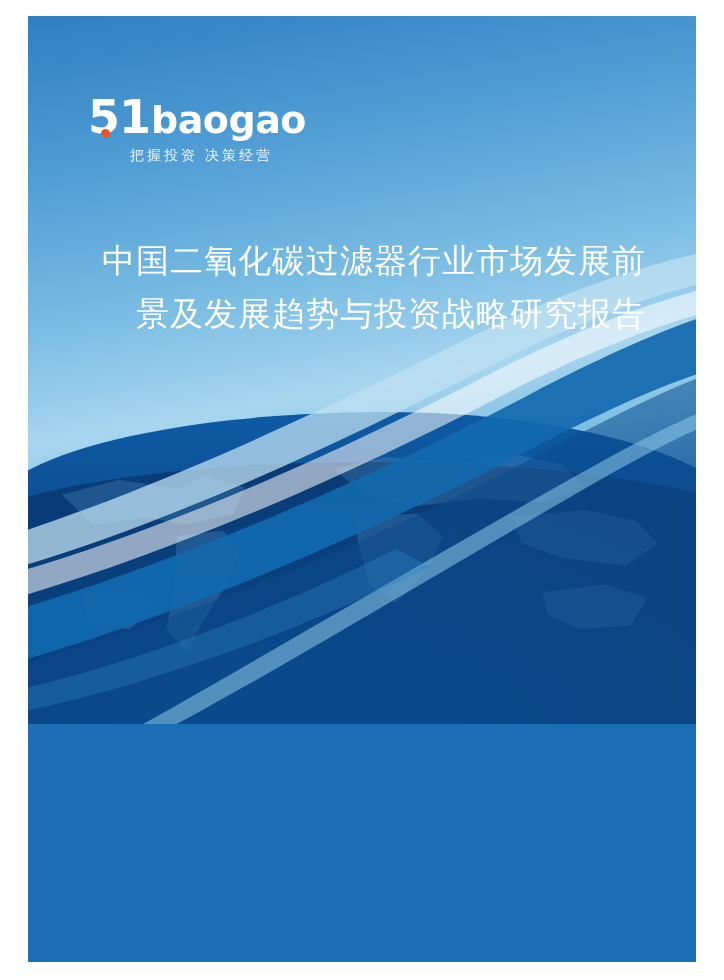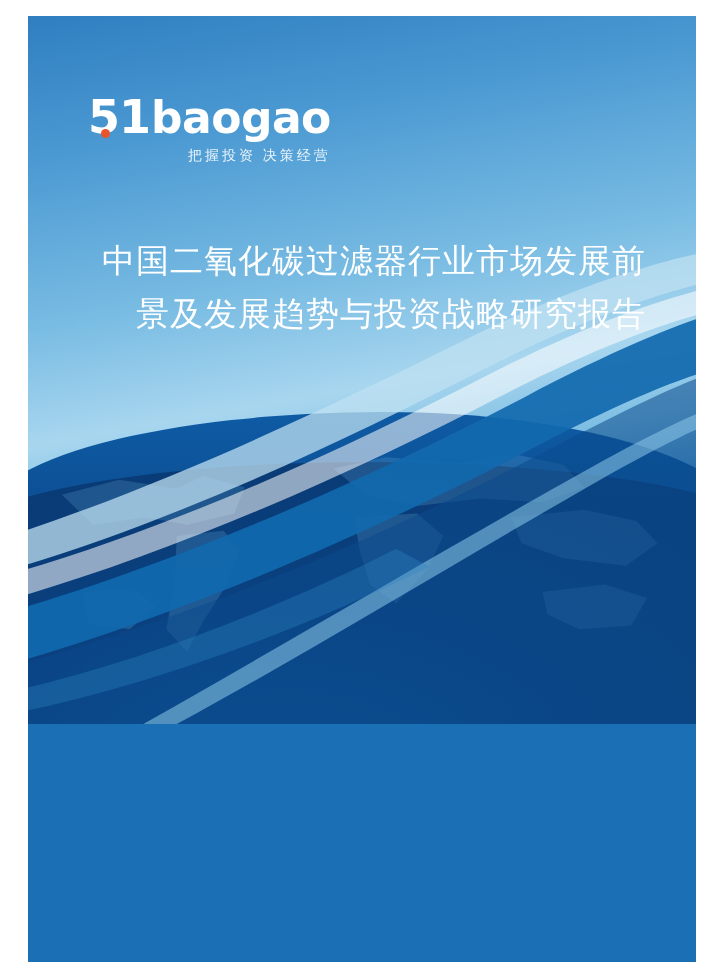--- a/index.html
+++ b/index.html
@@ -107,34 +107,33 @@
     position: absolute;
     left: 13px;
     bottom: 2px;
     width: 9px;
     height: 9px;
     background: #e8552a;
     border-radius: 50%;
   }
   .logo-word {
     font-family: "DejaVu Sans", sans-serif;
-    font-size: 44px;
+    font-size: 38px;
     font-weight: bold;
     color: #ffffff;
     letter-spacing: -0.5px;
     margin-left: 1px;
   }
   .logo-sub {
     margin-top: 7px;
     margin-left: 42px;
     font-size: 14px;
     color: #eaf4fb;
     letter-spacing: 3px;
     font-family: "Liberation Sans", sans-serif;
-    text-align: right;
   }
   
   .title {
     position: absolute;
     left: 66px;
     top: 218px;
     width: 560px;
     z-index: 20;
     color: #ffffff;
     font-size: 33px;

